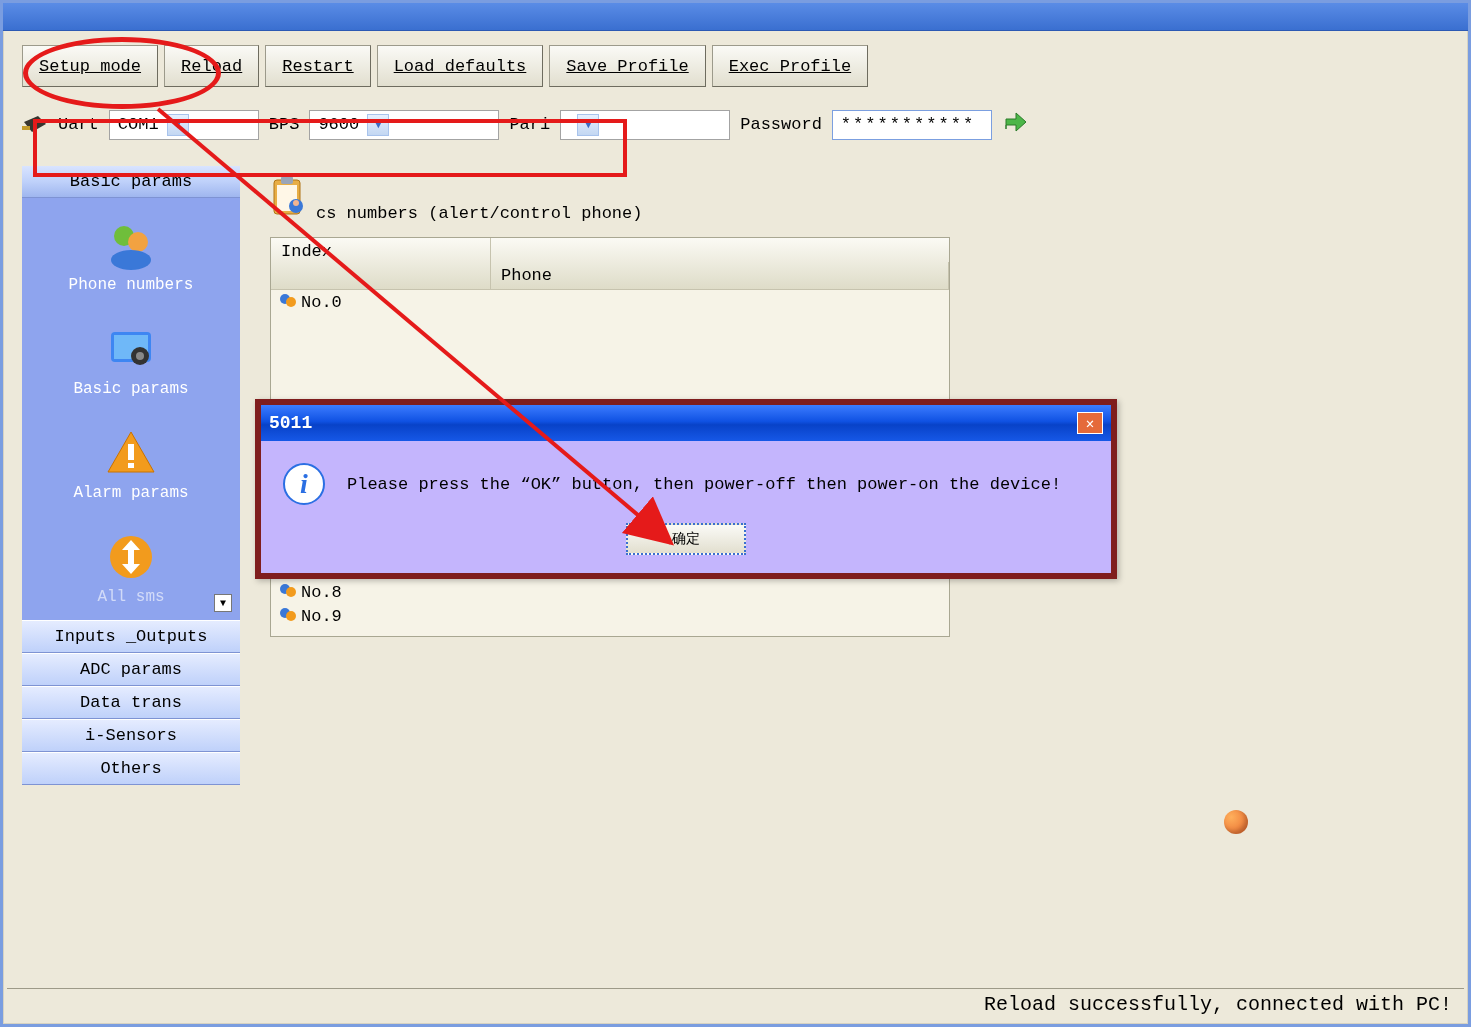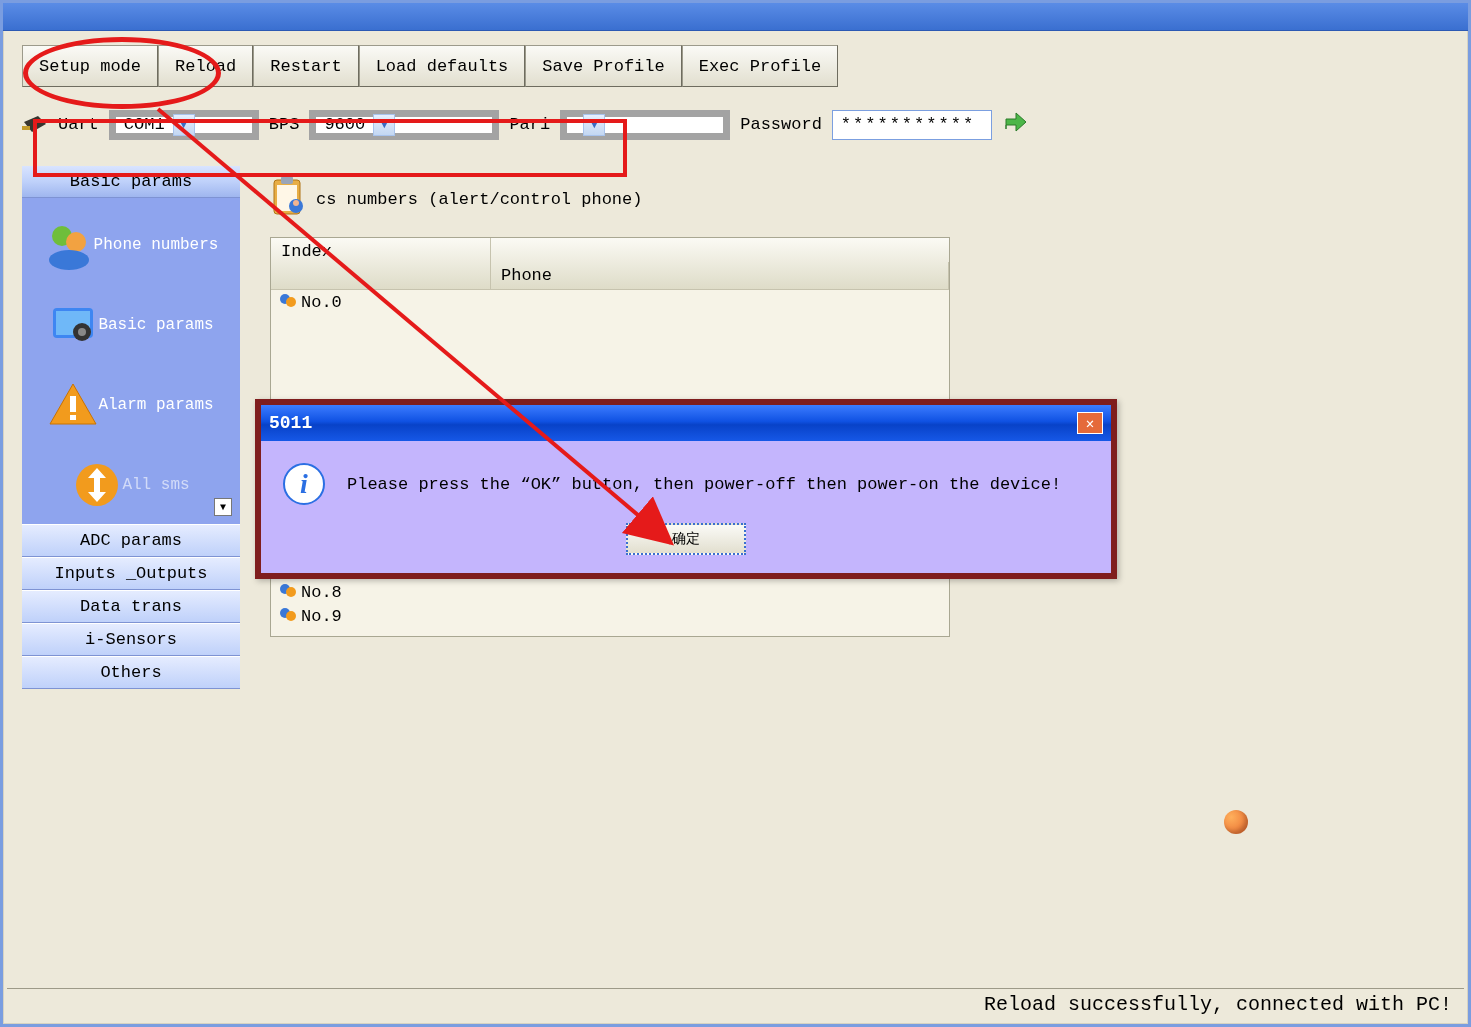--- a/index.html
+++ b/index.html
@@ -26,20 +26,22 @@
   .content {
     padding: 14px 18px 12px 18px;
     position: relative;
     height: calc(100% - 28px);
     border: 1px solid #D6D2C2;
     border-top:none;
   }
   
   .toolbar {
     display: flex;
+    gap: 6px;
+    text-decoration: underline;
   }
   .tb-btn {
     font-family: inherit;
     font-size: 17px;
     height: 42px;
     padding: 0 16px;
     background: linear-gradient(#FAFAF6,#E2DFCF);
     border: 1px solid #9C9A8B;
     border-right-color:#6E6C5F;
     border-bottom-color:#6E6C5F;
@@ -52,21 +54,21 @@
     display: flex;
     align-items: center;
     gap: 10px;
     margin-top: 18px;
     padding: 4px 0;
   }
   .field-label { white-space:nowrap; }
   .combo {
     display:flex; align-items:center;
     background:#fff;
-    border:7px solid #a3a3a3;
+    border:1px solid #a3a3a3;
     height:30px;
     padding:0 4px 0 8px;
     font-family:inherit; font-size:17px;
   }
   .combo .arrow {
     width:22px; height:22px; margin-left:8px;
     background:linear-gradient(#E6F0FF,#C3D7F2);
     border:1px solid #A8C3EC;
     display:flex;align-items:center;justify-content:center;
     color:#3C6BC4; font-size:12px;
@@ -98,21 +100,21 @@
   }
   .side-panel {
     background:#8EA4EE;
     flex:none;
     display:flex; flex-direction:column;
     align-items:center;
     padding:10px 4px;
     position:relative;
   }
   .side-item {
-    display:flex; flex-direction:row; align-items:center;
+    display:flex; flex-direction:column; align-items:center;
     margin:6px 0 18px 0;
     color:#fff;
     cursor:pointer;
   }
   .side-item .ic { width:50px; height:50px; display:flex;align-items:center;justify-content:center; }
   .side-item span { margin-top:6px; font-size:16px; }
   .side-collapsed {
     background: linear-gradient(#E5ECFF,#BFD1FA);
     border-top:1px solid #fff;
     border-bottom:1px solid #7E93D3;
@@ -122,21 +124,21 @@
   }
   .mini-down {
     position:absolute; right:8px; bottom:8px;
     width:18px;height:18px;background:#fff;border:1px solid #777;
     display:flex;align-items:center;justify-content:center;font-size:10px;
     cursor:pointer;
   }
   
   .main-panel { flex:1; position:relative; }
   .section-title {
-    display:flex; align-items:center; gap:10px;
+    display:flex; align-items:flex-end; gap:10px;
     margin:10px 0 14px 16px;
   }
   .list-box {
     width: 680px;
     margin-left:16px;
     border:1px solid #A9A792;
     background:#F6F3E7;
   }
   .list-head {
     display:flex;
@@ -321,22 +323,22 @@
                   <circle cx="25" cy="25" r="21" fill="#F29B1D"></circle>
                   <path d="M25 8 L34 18 L28 18 L28 32 L34 32 L25 42 L16 32 L22 32 L22 18 L16 18 Z" fill="#fff"></path>
                 </svg>
             </span>
             <span style="opacity:.6;">All sms</span>
           </div>
 
           <div class="mini-down">▼</div>
         </div>
 
+        <div class="side-collapsed">Inputs _Outputs</div>
         <div class="side-collapsed">ADC params</div>
-        <div class="side-collapsed">Inputs _Outputs</div>
         <div class="side-collapsed">Data trans</div>
         <div class="side-collapsed">i-Sensors</div>
         <div class="side-collapsed">Others</div>
       </div>
 
       <div class="main-panel">
         <div class="section-title">
           <span>
             <svg width="36" height="42" viewBox="0 0 36 42">
                 <rect x="4" y="4" width="26" height="34" rx="3" fill="#E8AE46" stroke="#B07516"></rect>

